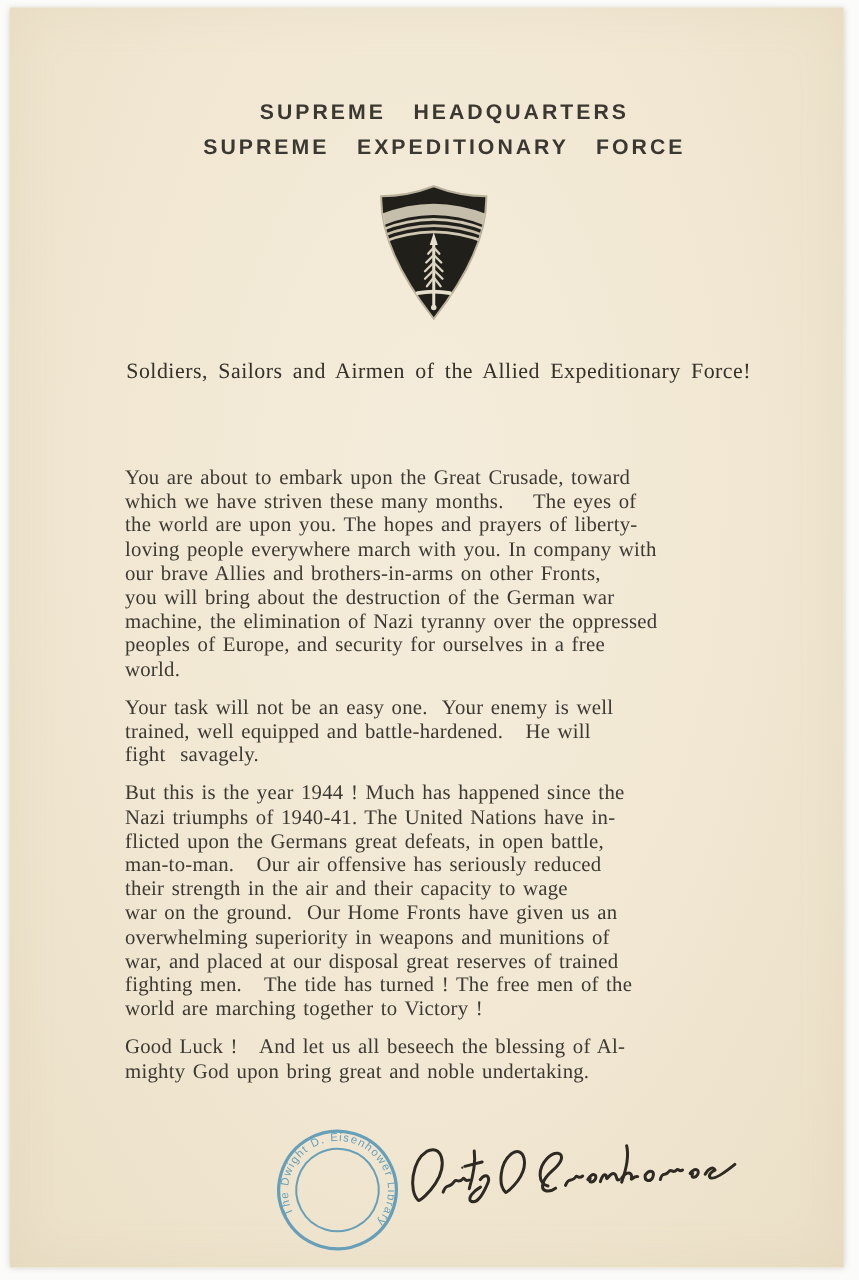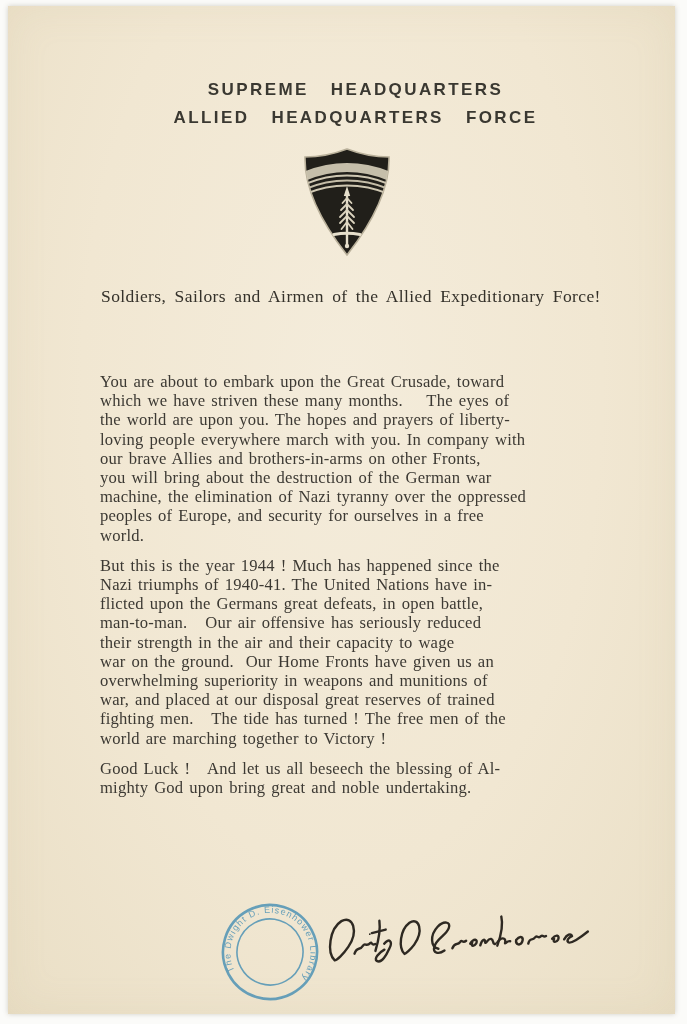--- a/index.html
+++ b/index.html
@@ -34,21 +34,21 @@
   .stamp{position:absolute;top:893px;left:209px;}
   .signature{position:absolute;top:900px;left:318px;}
 </style>
 </head>
 <body>
 
 <div class="paper">
 
   <div class="hdr">
     <div>SUPREME  HEADQUARTERS</div>
-    <div>ALLIED  HEADQUARTERS  FORCE</div>
+    <div>SUPREME  EXPEDITIONARY  FORCE</div>
   </div>
 
   <div class="emblem">
     <svg width="100" height="112" viewBox="0 0 100 112">
       <defs>
         <clipPath id="shieldClip">
           <path d="M50,3 Q71,11 92,11 Q93,54 50,109 Q7,54 8,11 Q29,11 50,3 Z"></path>
         </clipPath>
       </defs>
       <path d="M50,3 Q71,11 92,11 Q93,54 50,109 Q7,54 8,11 Q29,11 50,3 Z" fill="#211f1a" stroke="#b9b09a" stroke-width="1.6"></path>
@@ -85,20 +85,23 @@
   <div class="body-text">
     <p>You are about to embark upon the Great Crusade, toward
 which we have striven these many months.    The eyes of
 the world are upon you. The hopes and prayers of liberty-
 loving people everywhere march with you. In company with
 our brave Allies and brothers-in-arms on other Fronts,
 you will bring about the destruction of the German war
 machine, the elimination of Nazi tyranny over the oppressed
 peoples of Europe, and security for ourselves in a free
 world.</p>
+    <p>Your task will not be an easy one.  Your enemy is well
+trained, well equipped and battle-hardened.   He will
+fight  savagely.</p>
     <p>But this is the year 1944 ! Much has happened since the
 Nazi triumphs of 1940-41. The United Nations have in-
 flicted upon the Germans great defeats, in open battle,
 man-to-man.   Our air offensive has seriously reduced
 their strength in the air and their capacity to wage
 war on the ground.  Our Home Fronts have given us an
 overwhelming superiority in weapons and munitions of
 war, and placed at our disposal great reserves of trained
 fighting men.   The tide has turned ! The free men of the
 world are marching together to Victory !</p>

